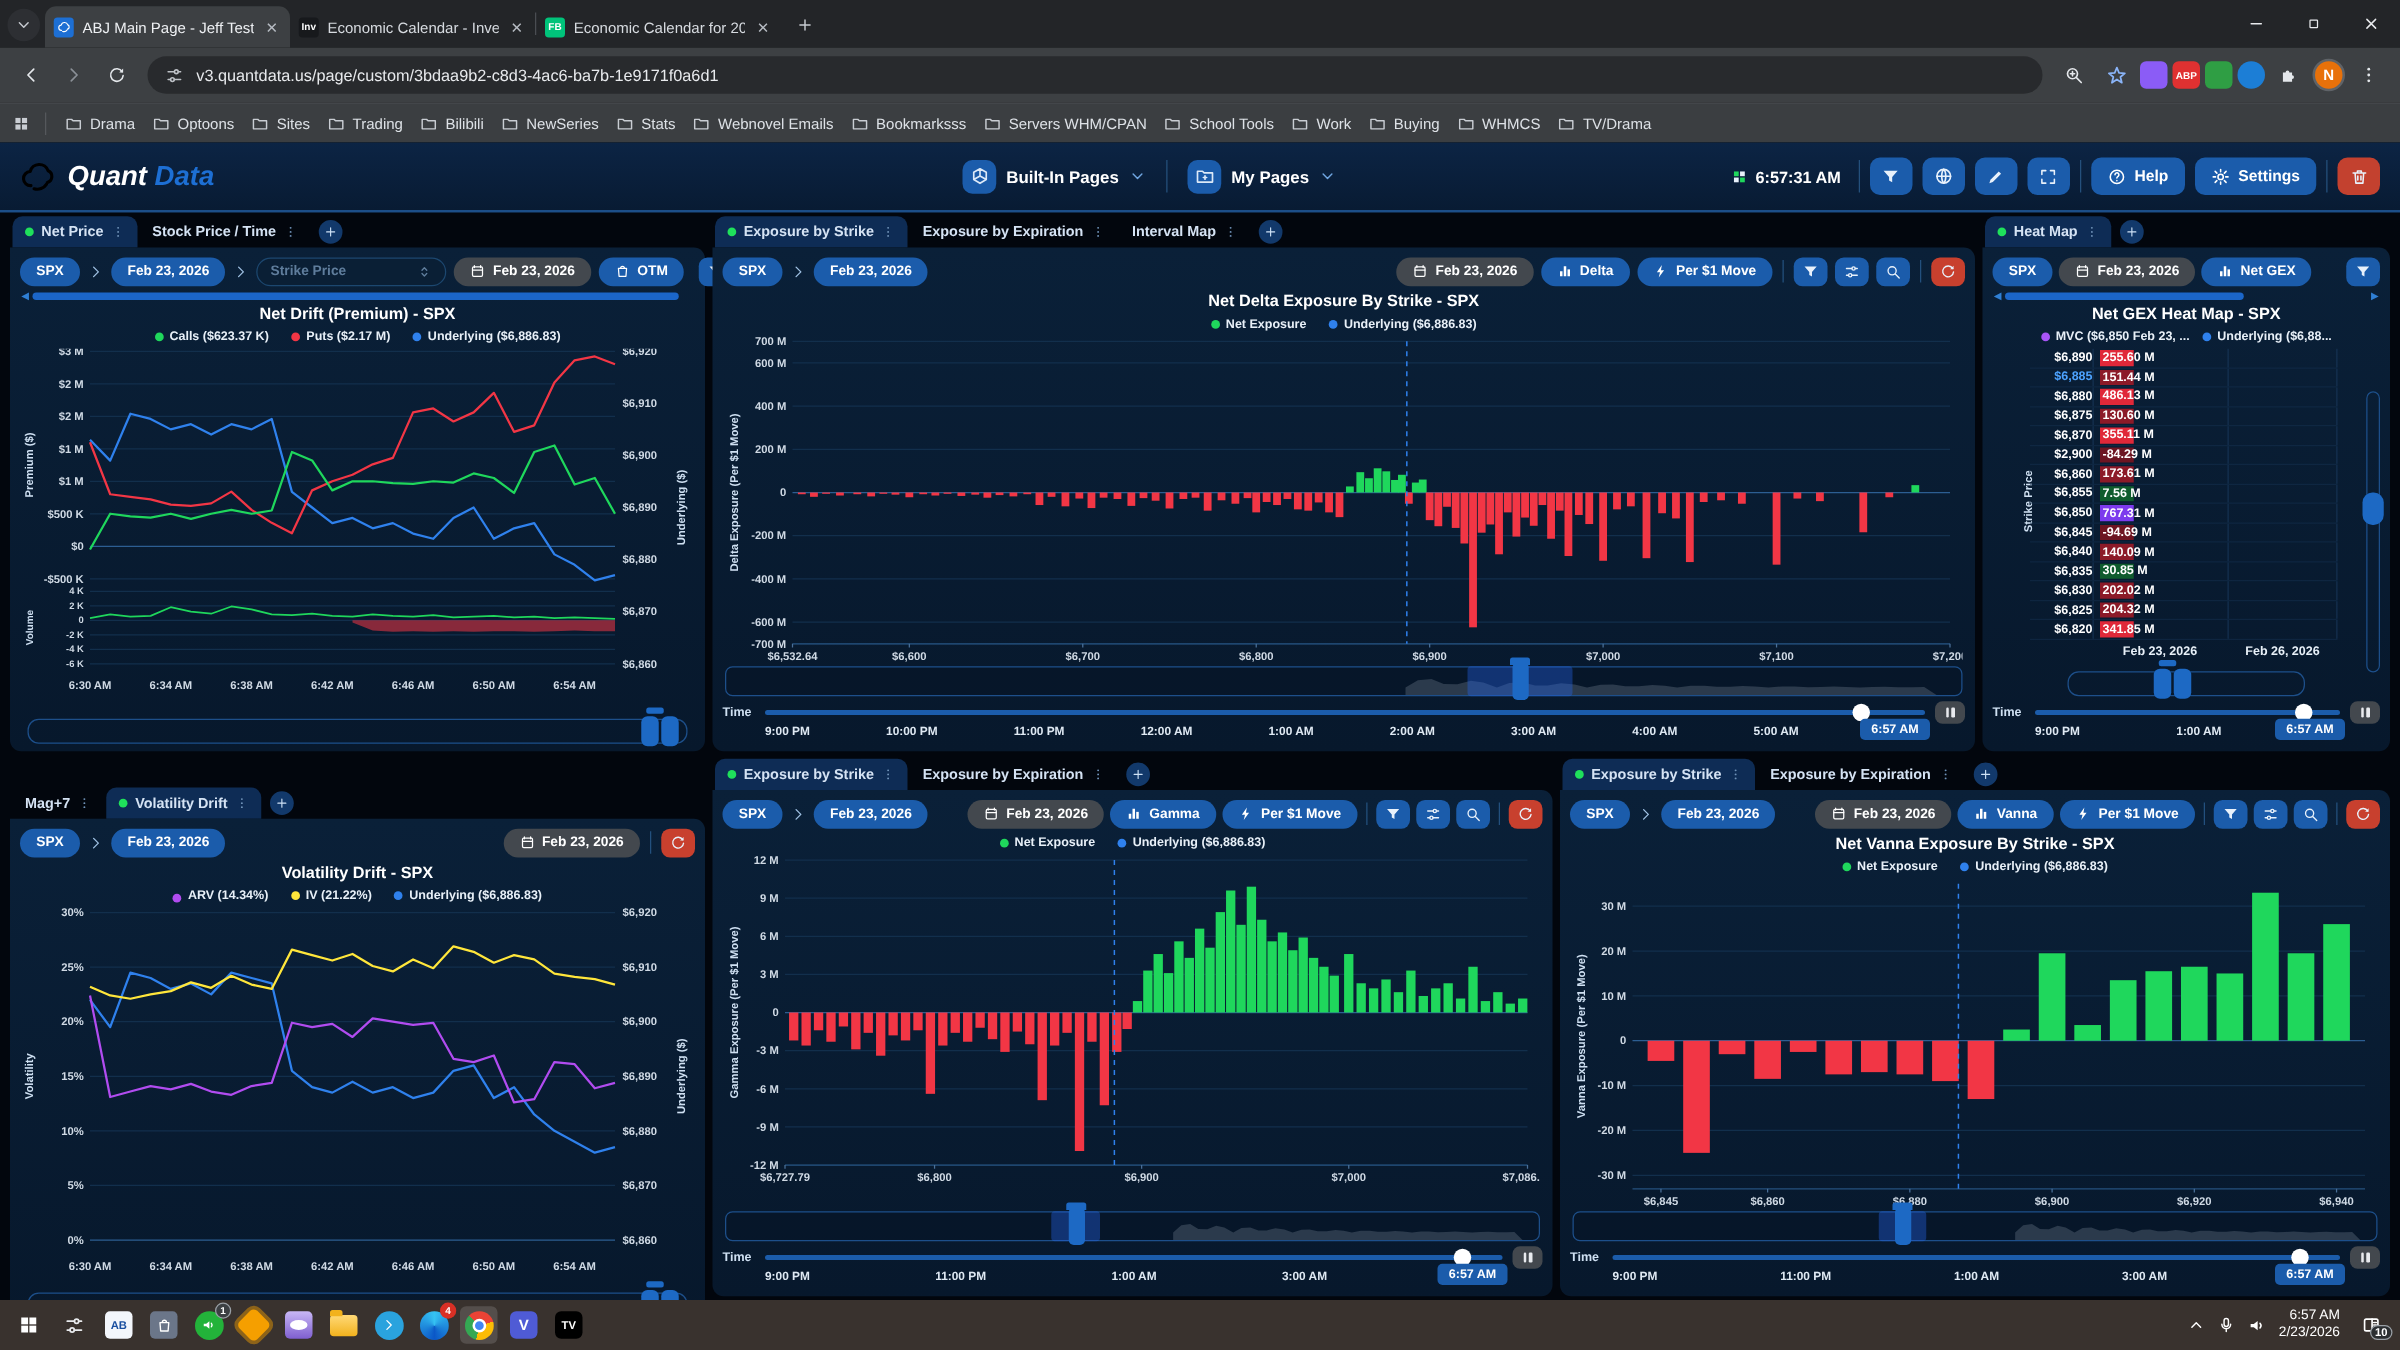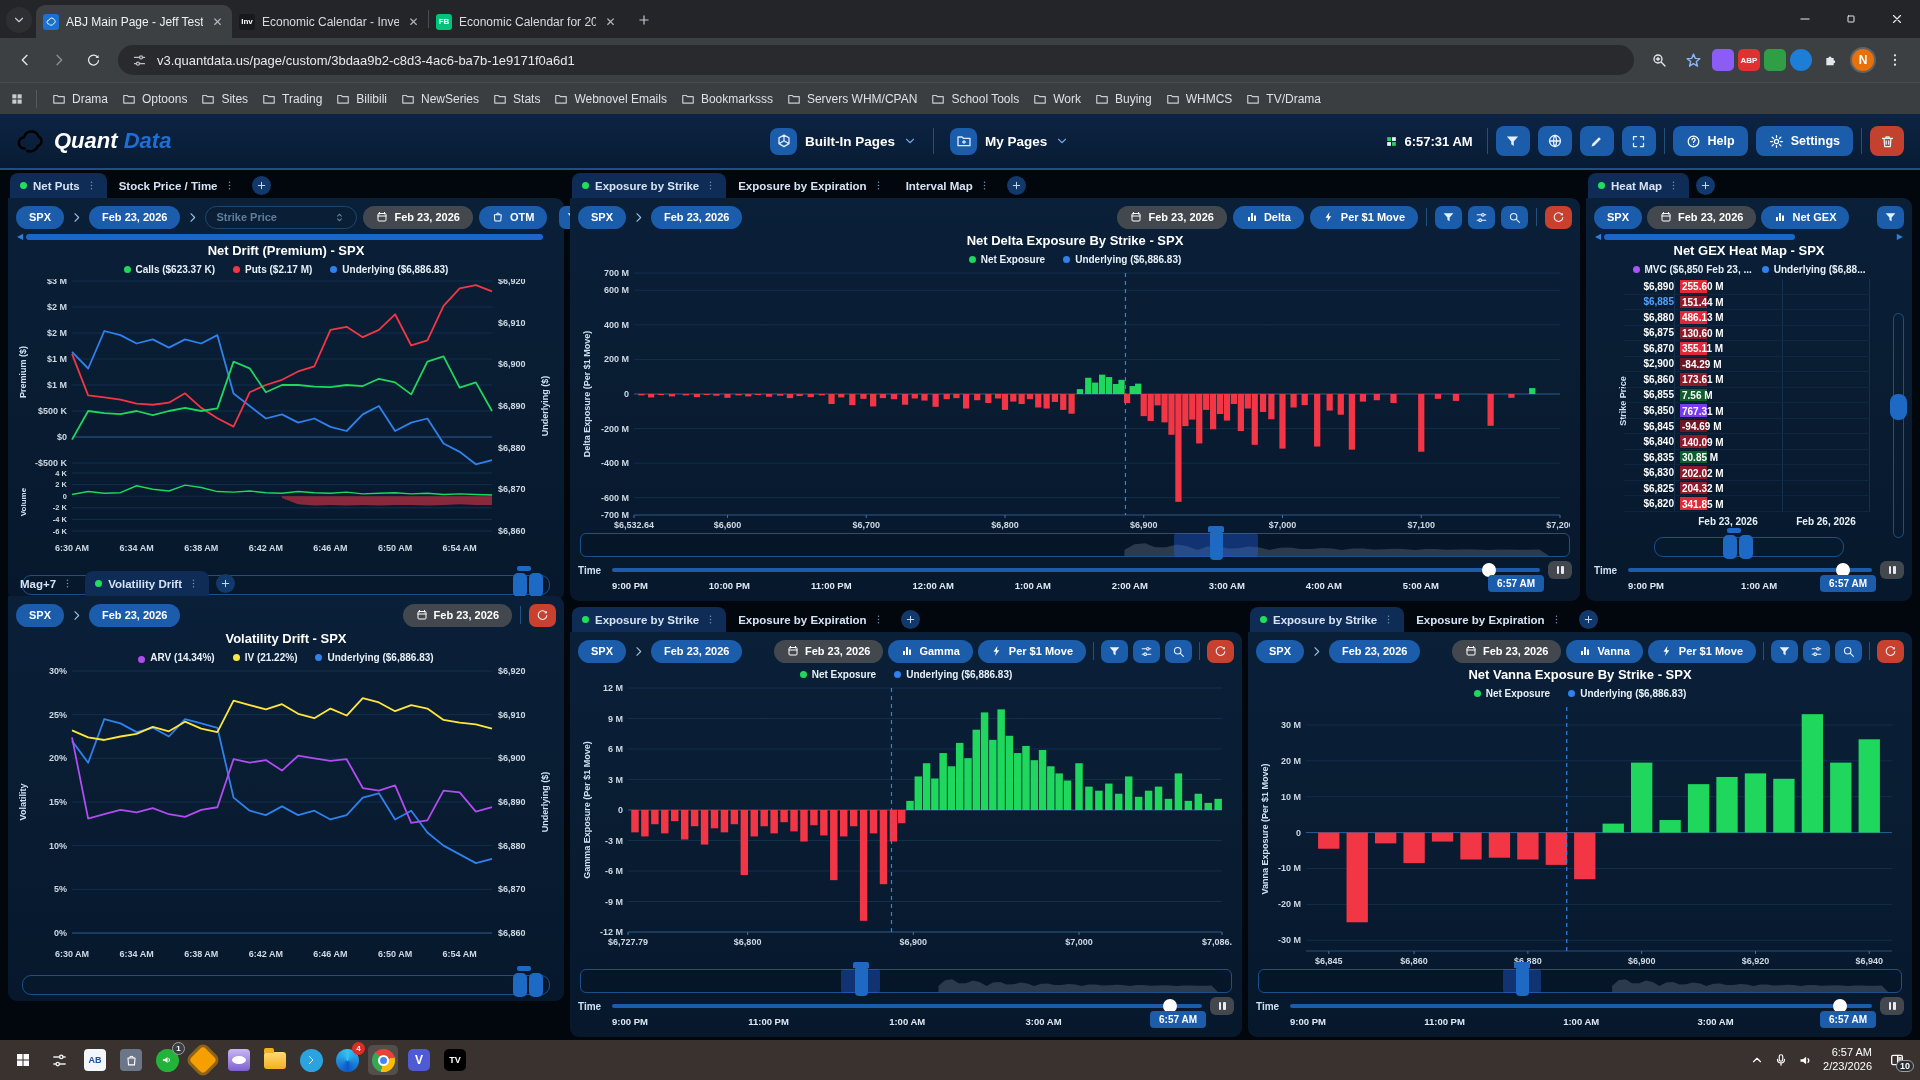--- a/index.html
+++ b/index.html
@@ -455,21 +455,21 @@
       </div>
   </div>
 </div>
 
 <div class="panelsbg"></div>
 
 <section class="panel" id="p-netdrift" style="left:8px;top:173px;width:556px;height:428px">
   <div class="ptabs">
       <div class="ptab active">
         <span class="pdot"></span>
-        <span>Net Puts</span>
+        <span>Net Price</span>
         <span class="icon" style="color: rgb(111, 146, 184);">
           <svg width="11" height="11" viewBox="0 0 24 24">
             <circle cx="12" cy="5" r="1.7" fill="currentColor"></circle>
             <circle cx="12" cy="12" r="1.7" fill="currentColor"></circle>
             <circle cx="12" cy="19" r="1.7" fill="currentColor"></circle>
           </svg>
         </span>
       </div>
       <div class="ptab">
         <span>Stock Price / Time</span>
@@ -1136,21 +1136,21 @@
           <span>5:0</span>
         </div>
         <div class="tsbadge">6:57 AM</div>
       </div>
     <div class="hm-scroll">
         <div class="hm-sknob"></div>
       </div>
   </div>
 </section>
 
-<section class="panel" id="p-vol" style="left:8px;top:571px;width:556px;height:430px">
+<section class="panel" id="p-vol" style="left:8px;top:630px;width:556px;height:430px">
   <div class="ptabs">
       <div class="ptab">
         <span>Mag+7</span>
         <span class="icon" style="color: rgb(111, 146, 184);">
           <svg width="11" height="11" viewBox="0 0 24 24">
             <circle cx="12" cy="5" r="1.7" fill="currentColor"></circle>
             <circle cx="12" cy="12" r="1.7" fill="currentColor"></circle>
             <circle cx="12" cy="19" r="1.7" fill="currentColor"></circle>
           </svg>
         </span>

